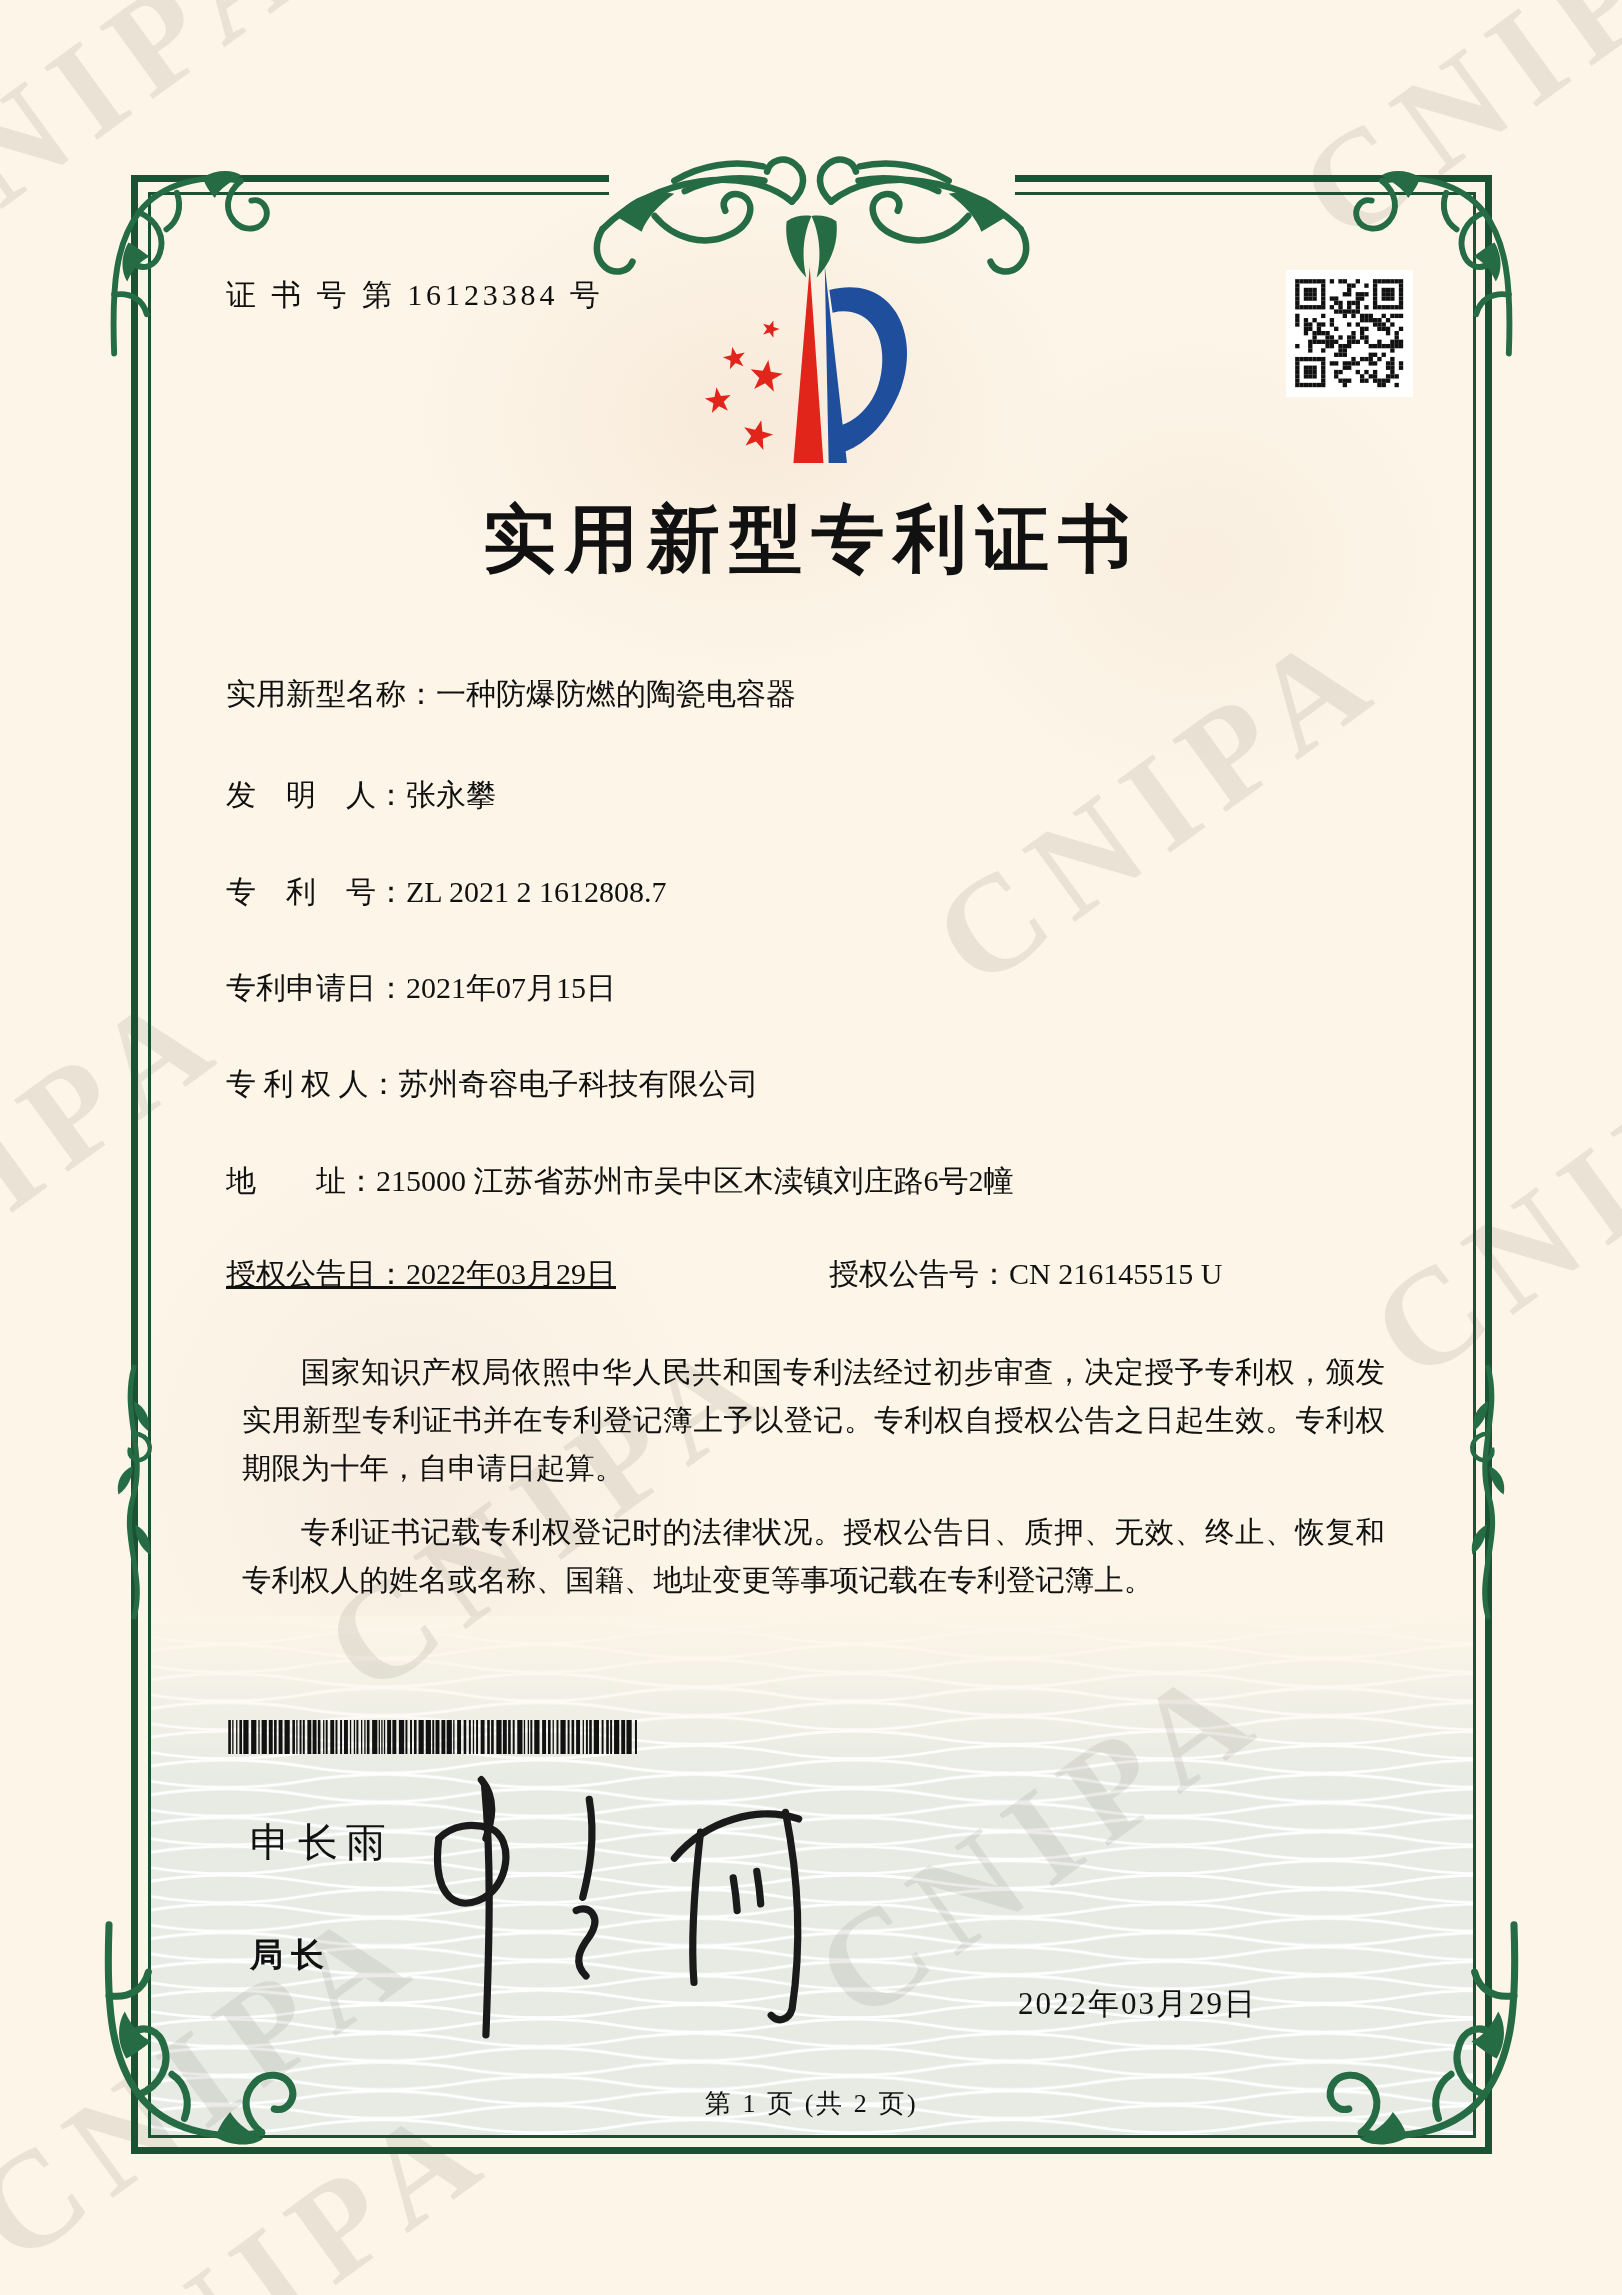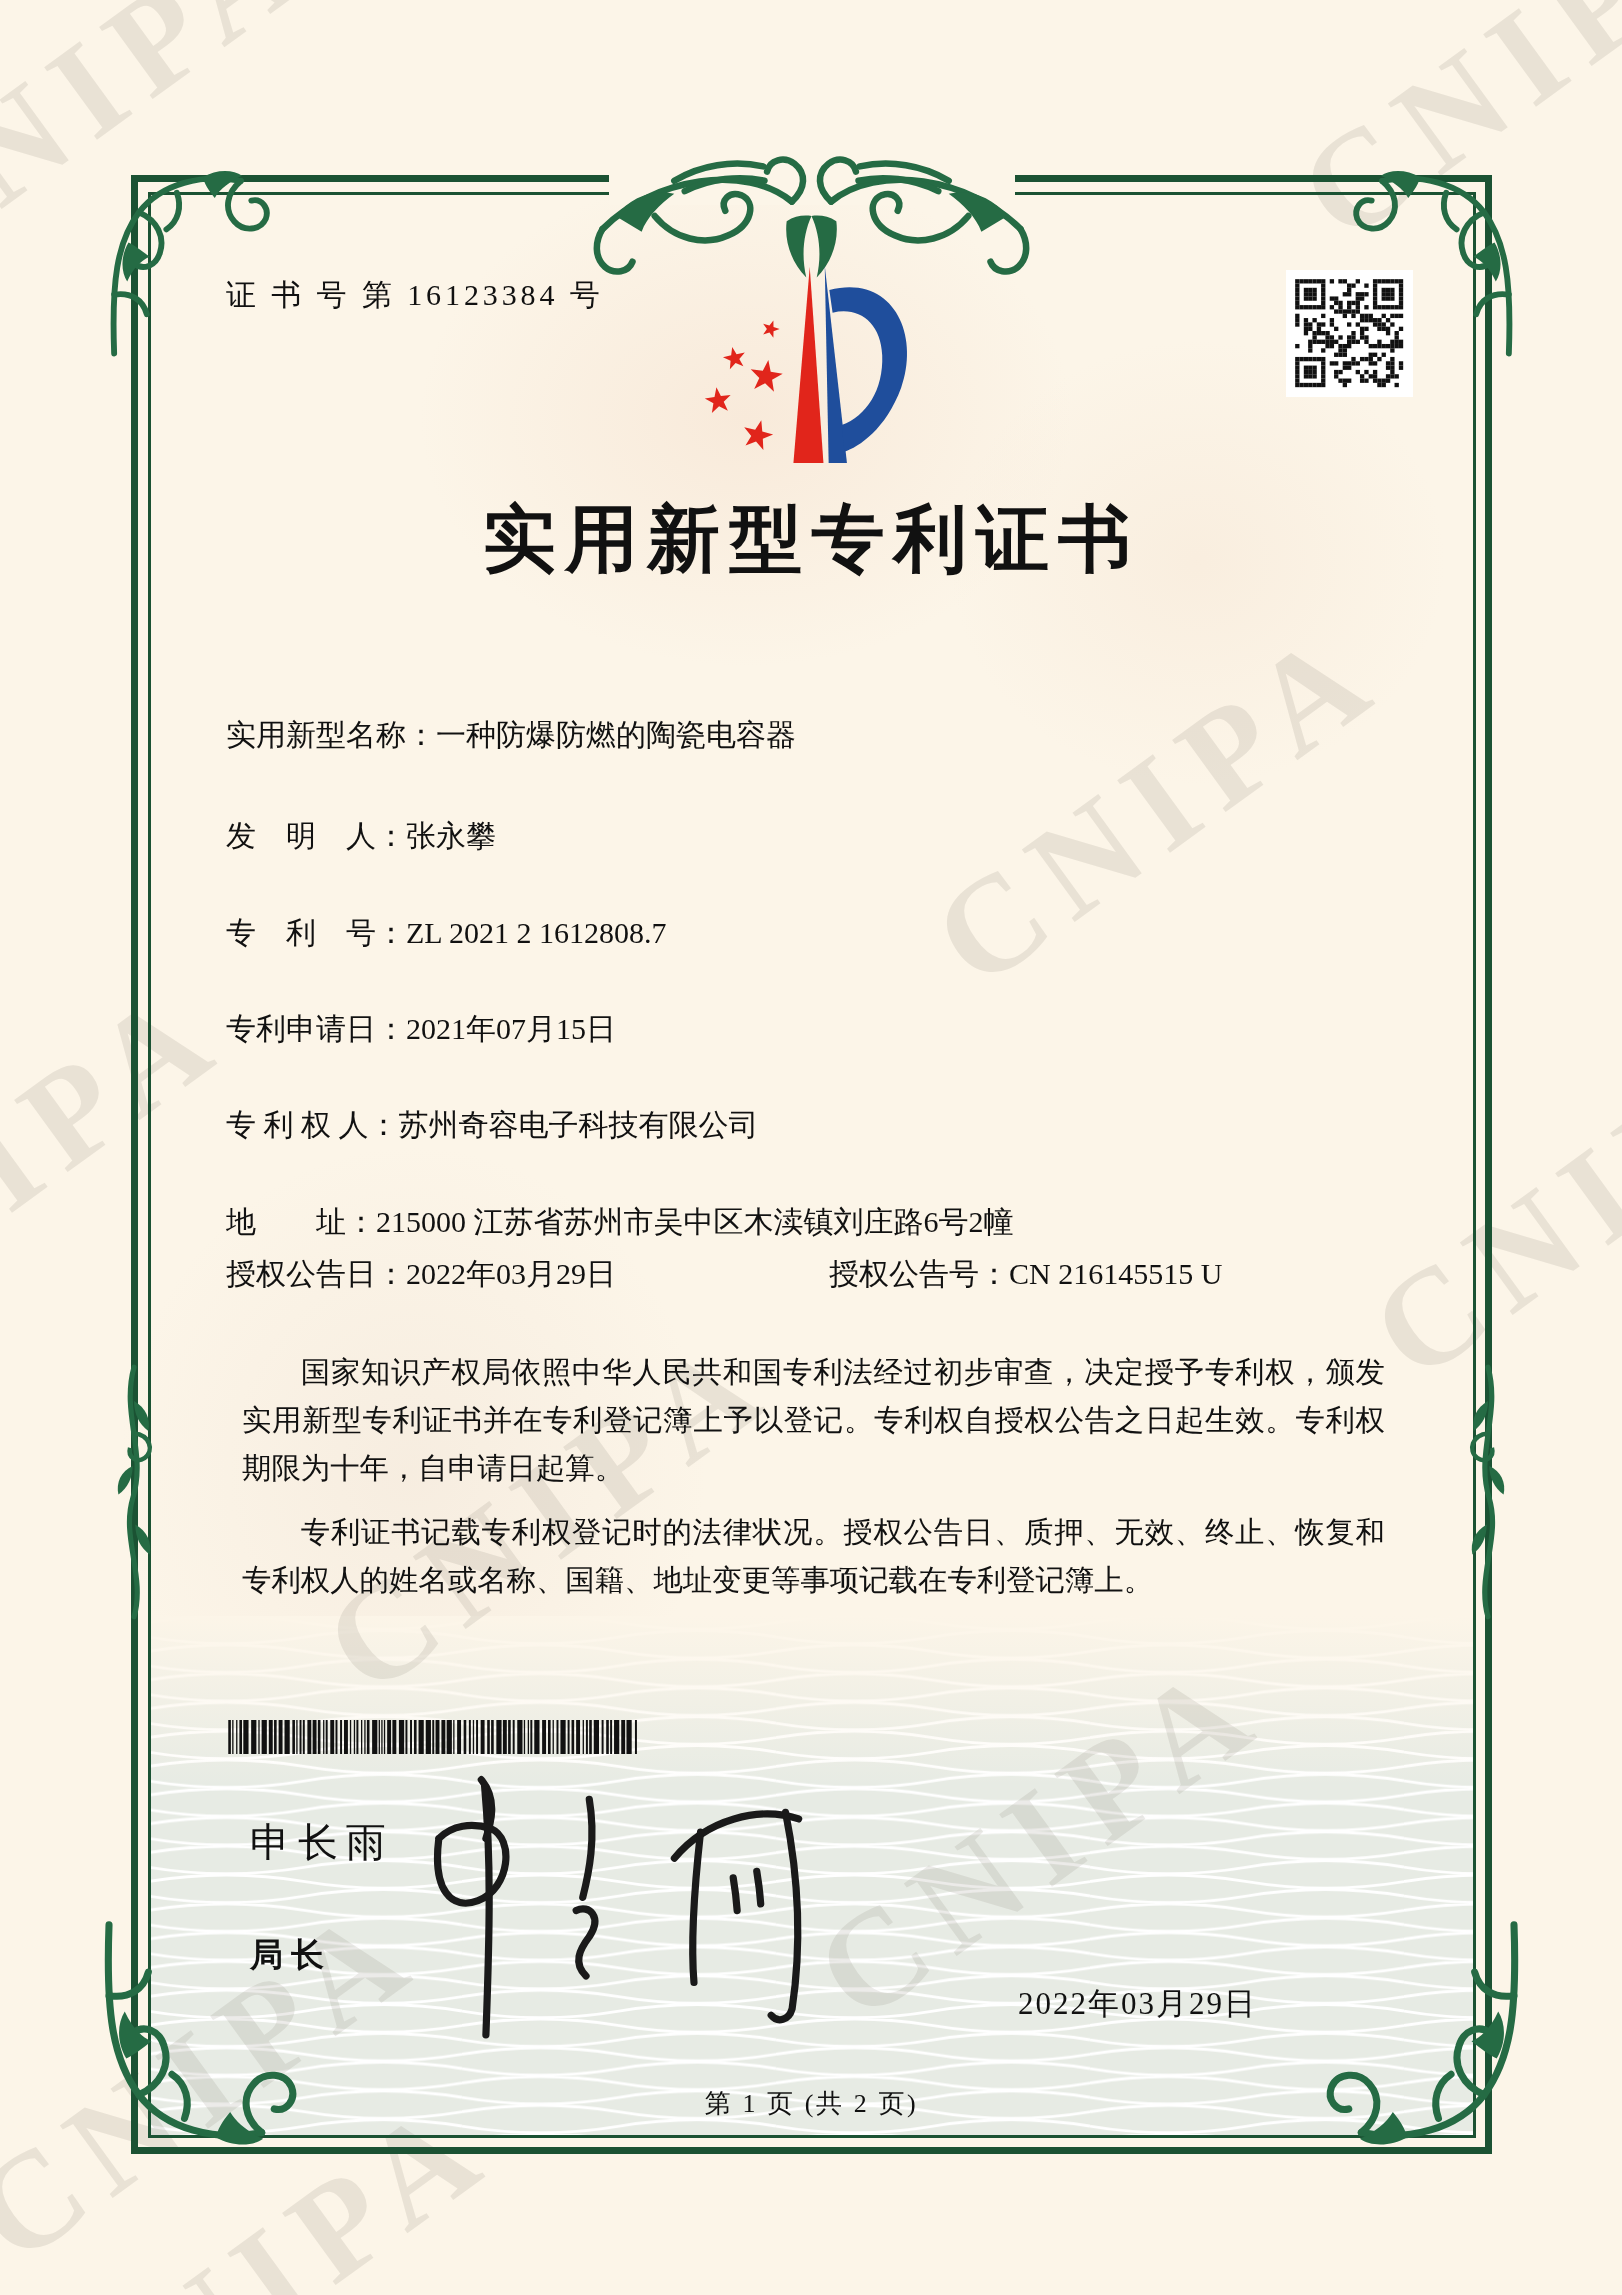--- a/index.html
+++ b/index.html
@@ -24,22 +24,22 @@
   
   .frame-outer{position:absolute;left:131px;top:175px;width:1347px;height:1965px;
                border:7.9px solid #1b5233;}
   .frame-inner{position:absolute;left:148px;top:192px;width:1322px;height:1940px;
                border:3.3px solid #1b5233;}
   .orn-mask{position:absolute;left:609px;top:154px;width:406px;height:51px;background:#fcf5e8;}
   
   .cert-no{left:226px;top:275px;font-size:30px;letter-spacing:3.9px;}
   .title{left:0;top:491px;width:1623px;text-align:center;font-size:73px;font-weight:700;
          letter-spacing:9.2px;}
-  .row{left:226px;font-size:30px;white-space:nowrap;margin-top:41px;}
-  .grant-left{left:226px;top:1254px;font-size:30px;white-space:nowrap;}
+  .row{left:226px;font-size:30px;white-space:nowrap;}
+  .grant-left{left:226px;top:1254px;font-size:30px;white-space:nowrap;text-decoration:underline;}
   .grant-right{left:829px;top:1254px;font-size:30px;white-space:nowrap;text-align:center;}
   .body-text{left:226px;top:1332px;width:1175px;font-size:29.4px;line-height:48px;text-align:justify;}
   .body-text p{margin:16px;text-indent:2em;}
   .qr-box{left:1286px;top:270px;width:127px;height:127px;background:#fff;}
   .sig-role{left:250px;top:1933px;font-size:33px;letter-spacing:7.9px;font-weight:600;
             font-family:"Liberation Sans",sans-serif;}
   .sig-name{left:250px;top:1815px;font-size:40px;letter-spacing:7.9px;font-weight:400;
             font-family:"Liberation Sans",sans-serif;}
   .issue-date{left:1018px;top:1983px;font-size:31px;letter-spacing:2px;}
   .page-indicator{left:0;top:2086px;width:1623px;text-align:center;font-size:26px;letter-spacing:2.6px;}

